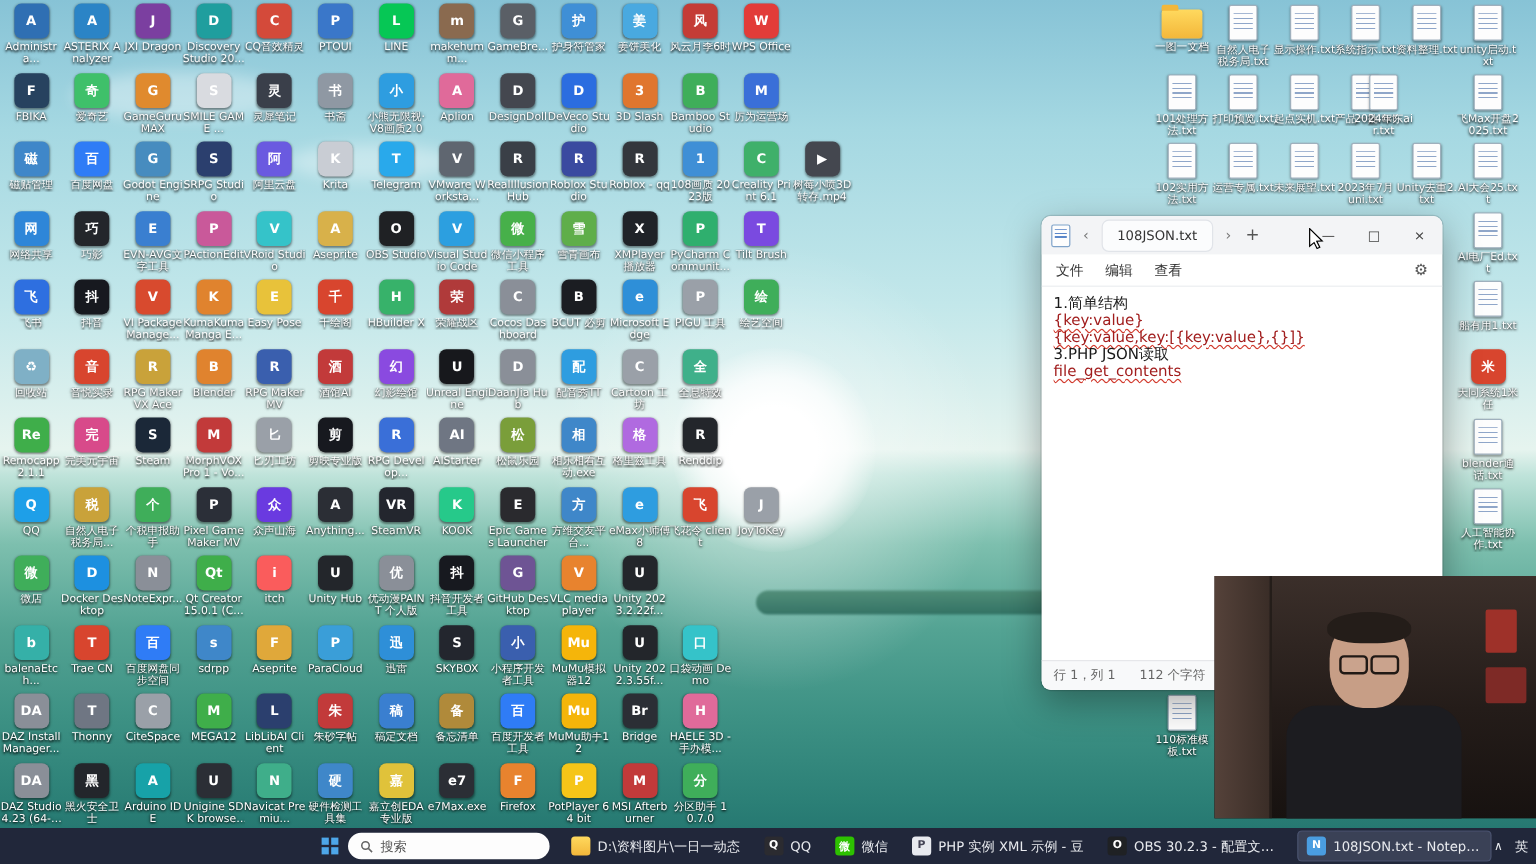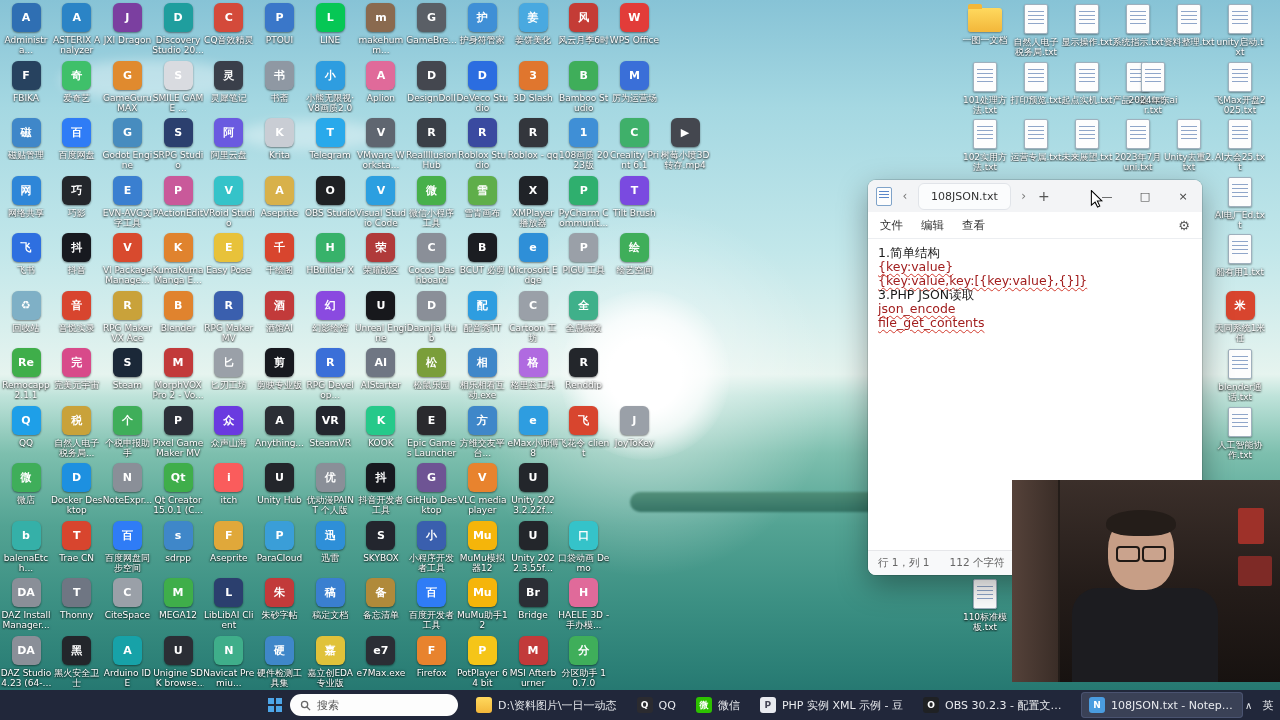--- a/index.html
+++ b/index.html
@@ -434,21 +434,21 @@
     <div class="dicon" style="left: 51.7px; top: 348px;">
       <div class="tile" style="background: rgb(216, 74, 138);">完</div>
       <div class="dlabel">完美元宇宙</div>
     </div>
     <div class="dicon" style="left: 102.4px; top: 348px;">
       <div class="tile" style="background: rgb(27, 40, 56);">S</div>
       <div class="dlabel">Steam</div>
     </div>
     <div class="dicon" style="left: 153.1px; top: 348px;">
       <div class="tile" style="background: rgb(194, 58, 58);">M</div>
-      <div class="dlabel">MorphVOX Pro 2 - Vo...</div>
+      <div class="dlabel">MorphVOX Pro 1 - Vo...</div>
     </div>
     <div class="dicon" style="left: 203.8px; top: 348px;">
       <div class="tile" style="background: rgb(154, 160, 168);">匕</div>
       <div class="dlabel">匕刃工坊</div>
     </div>
     <div class="dicon" style="left: 254.5px; top: 348px;">
       <div class="tile" style="background: rgb(23, 25, 31);">剪</div>
       <div class="dlabel">剪映专业版</div>
     </div>
     <div class="dicon" style="left: 305.2px; top: 348px;">
@@ -831,21 +831,20 @@
     <span class="np-menu">文件</span>
     <span class="np-menu">编辑</span>
     <span class="np-menu">查看</span>
     <span class="np-gear">⚙</span>
   </div>
   <div class="np-content" id="np-lines">
       <div class="np-line">1.简单结构</div>
       <div class="np-line marked">{key:value}</div>
       <div class="np-line marked">{key:value,key:[{key:value},{}]}</div>
       <div class="np-line">3.PHP JSON读取</div>
-      <div class="np-line marked">json_encode</div>
       <div class="np-line marked">file_get_contents</div>
     </div>
   <div class="np-status">
     <span>行 1，列 1</span>
     <span>112 个字符</span>
   </div>
 </div>
 
 <div class="webcam">
   <div class="wc-door"></div>

